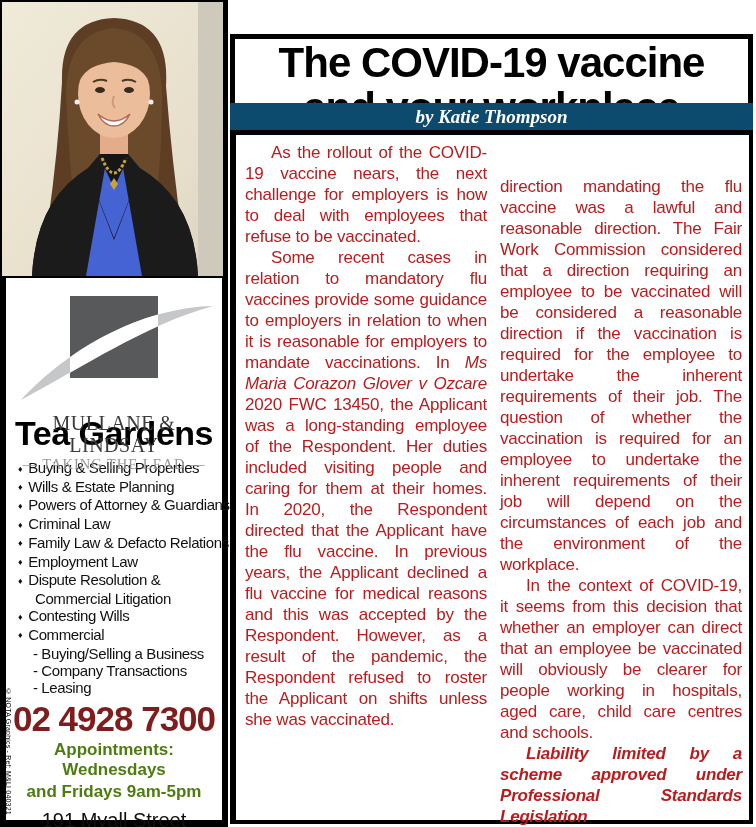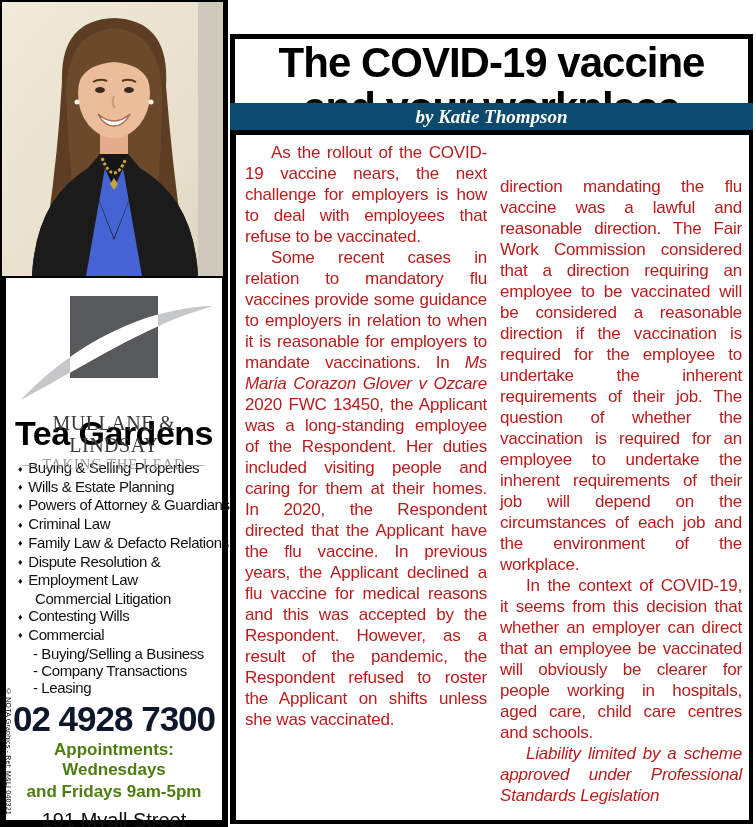--- a/index.html
+++ b/index.html
@@ -15,41 +15,41 @@
   .firm-name { font-family:"Liberation Serif", serif; font-size:20px; color:#3b3b3d; letter-spacing:0.5px; line-height:22px; }
   .tagline { font-family:"Liberation Serif", serif; font-size:14.5px; color:#97979a; letter-spacing:1px; line-height:17px; }
   .location-heading { font-size:34px; font-weight:bold; color:#000; line-height:38px; letter-spacing:-0.5px; margin-top:2px; }
 
   .services { list-style:none; text-align:left; margin:7px 0 0 12px; font-size:15px; line-height:17.2px; color:#111; letter-spacing:-0.4px; }
   .services li { white-space:nowrap; }
   .blt { font-size:9px; vertical-align:1.5px; margin-right:6px; }
   .svc-cont { padding-left:17px; }
   .svc-sub { padding-left:15px; }
 
-  .phone { font-size:35px; font-weight:bold; color:#0f172a; letter-spacing:-1px; line-height:38px; margin-top:4px; white-space:nowrap; }
+  .phone { font-size:35px; font-weight:bold; color:#7f1d1d; letter-spacing:-1px; line-height:38px; margin-top:4px; white-space:nowrap; }
   .appt { font-size:17px; color:#4d7c0f; line-height:20px; margin-top:2px;font-weight:bold; }
   .addr1 { font-size:20px; color:#111; line-height:23px; margin-top:7px; }
   .addr2 { font-size:27px; color:#111; line-height:29px; }
 
   .credit-vert { position:absolute; left:5px; top:688px; writing-mode:vertical-rl; font-size:7px; color:#000; letter-spacing:0.2px; background:transparent; }
 
   
   .headline-box { position:absolute; left:230px; top:2px; width:523px; height:101px; background:#fff; border:5px solid #000; text-align:center; padding-top:1px;margin-top:32px; }
   .headline { font-size:42px; font-weight:bold; color:#000; line-height:45px; letter-spacing:-1px; }
   .byline-bar { position:absolute; left:230px; top:103px; width:523px; height:27px; background:#0c4a6e; text-align:center; }
   .byline { font-family:"Liberation Serif", serif; font-style:italic; font-weight:bold; font-size:19px; color:#fff; line-height:27px; }
 
   .body-box { position:absolute; left:230px; top:131px; width:523px; height:693px; background:#fff; border:4px solid #000; border-left-width:6px; }
   .col { position:absolute; top:7px; width:242px; font-size:17px; line-height:21px; color:#b91c1c; text-align:justify; letter-spacing:-0.2px; }
   .col-1 { left:9px; }
   .col-2 { left:264px; }
   .para { text-indent:26px; }
   .para-cont { text-indent:0;margin-top:34px; }
   .case-name { font-style:italic; }
-  .liability { font-weight:normal; font-style:italic; }
+  .liability { font-weight:bold; font-style:italic; }
 </style>
 </head>
 <body>
 
 <div id="page">
 
   <div class="left-col">
 
     <div class="photo-wrap">
       <svg width="221" height="274" viewBox="0 0 221 274">
@@ -113,22 +113,22 @@
       </div>
 
       <div class="location-heading">Tea Gardens</div>
 
       <ul class="services">
         <li><span class="blt">♦</span><span>Buying &amp; Selling Properties</span></li>
         <li><span class="blt">♦</span><span>Wills &amp; Estate Planning</span></li>
         <li><span class="blt">♦</span><span>Powers of Attorney &amp; Guardianship</span></li>
         <li><span class="blt">♦</span><span>Criminal Law</span></li>
         <li><span class="blt">♦</span><span>Family Law &amp; Defacto Relations</span></li>
+        <li><span class="blt">♦</span><span>Employment Law</span></li>
         <li><span class="blt">♦</span><span>Dispute Resolution &amp;</span></li>
-        <li><span class="blt">♦</span><span>Employment Law</span></li>
         <li class="svc-cont">Commercial Litigation</li>
         <li><span class="blt">♦</span><span>Contesting Wills</span></li>
         <li><span class="blt">♦</span><span>Commercial</span></li>
         <li class="svc-sub">- Buying/Selling a Business</li>
         <li class="svc-sub">- Company Transactions</li>
         <li class="svc-sub">- Leasing</li>
       </ul>
 
       <div class="phone">02 4928 7300</div>
       <div class="appt">Appointments: Wednesdays</div>

